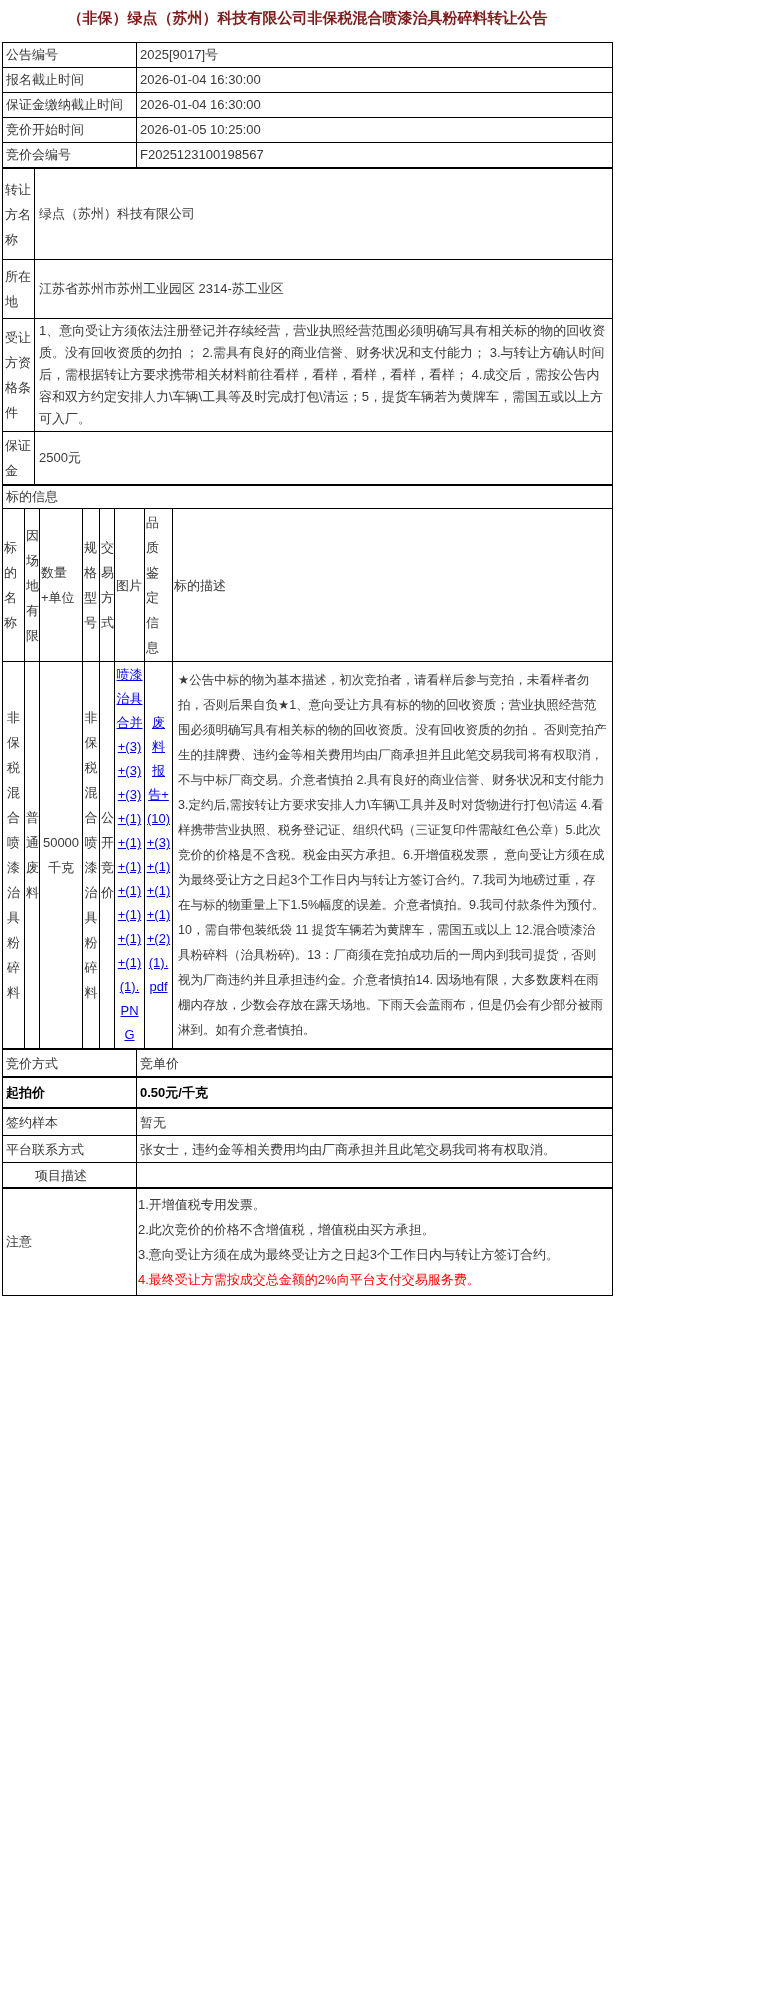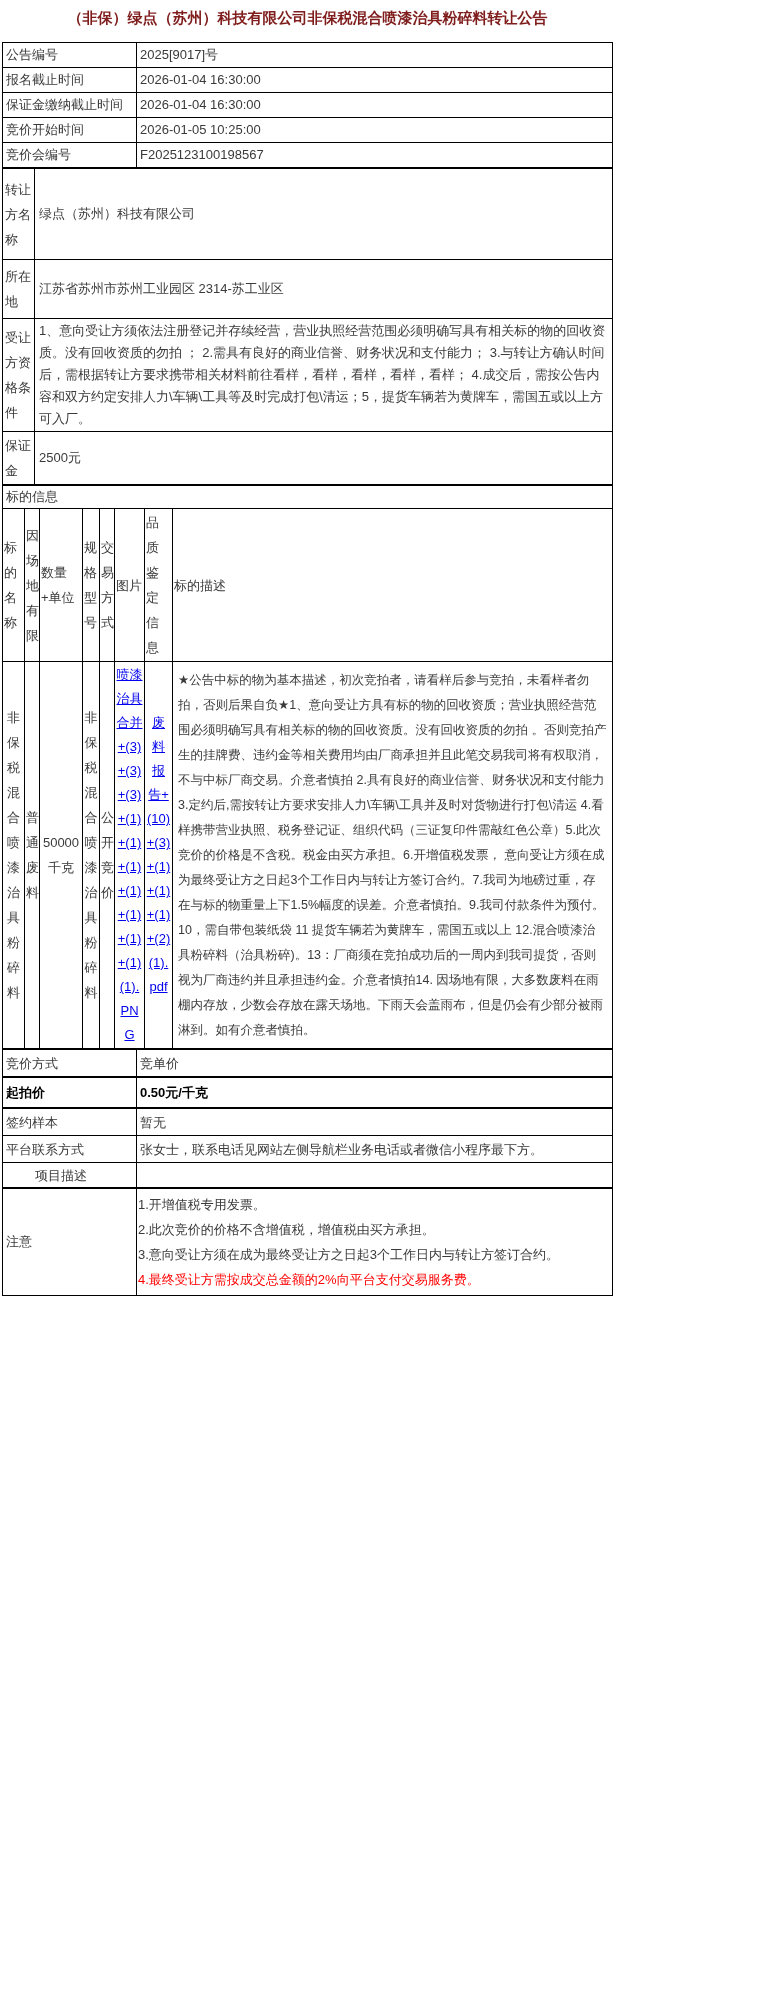--- a/index.html
+++ b/index.html
@@ -141,21 +141,21 @@
     </table>
 
   <table class="t6">
     <tbody>
         <tr>
       <td class="lbl">签约样本</td>
       <td>暂无</td>
     </tr>
     <tr>
       <td class="lbl">平台联系方式</td>
-      <td>张女士，联系电话见网站左侧导航栏业务电话或者微信小程序最下方。</td>
+      <td>张女士，违约金等相关费用均由厂商承担并且此笔交易我司将有权取消。</td>
     </tr>
     <tr class="row-empty">
       <td class="lbl">项目描述</td>
       <td></td>
     </tr>
   </tbody>
     </table>
 
   <table class="t7">
     <tbody>

